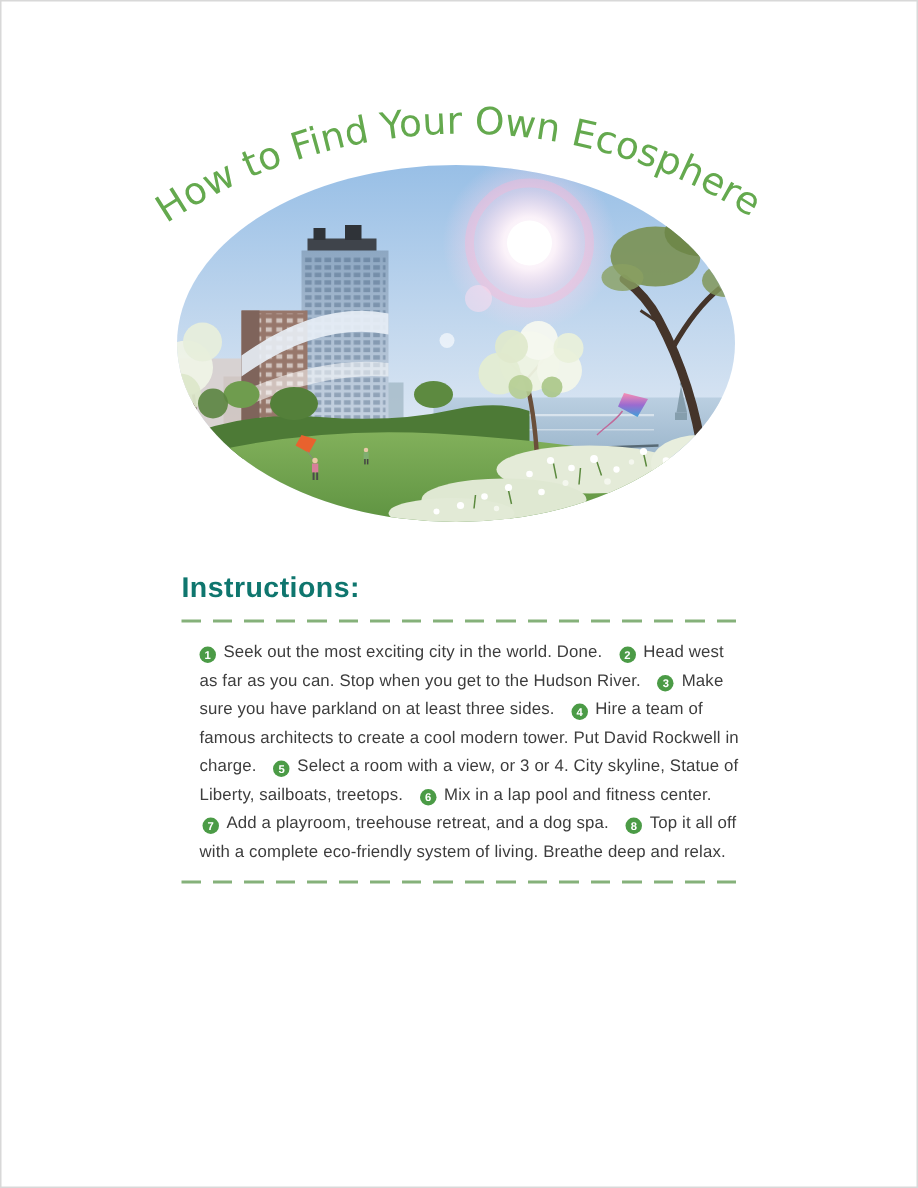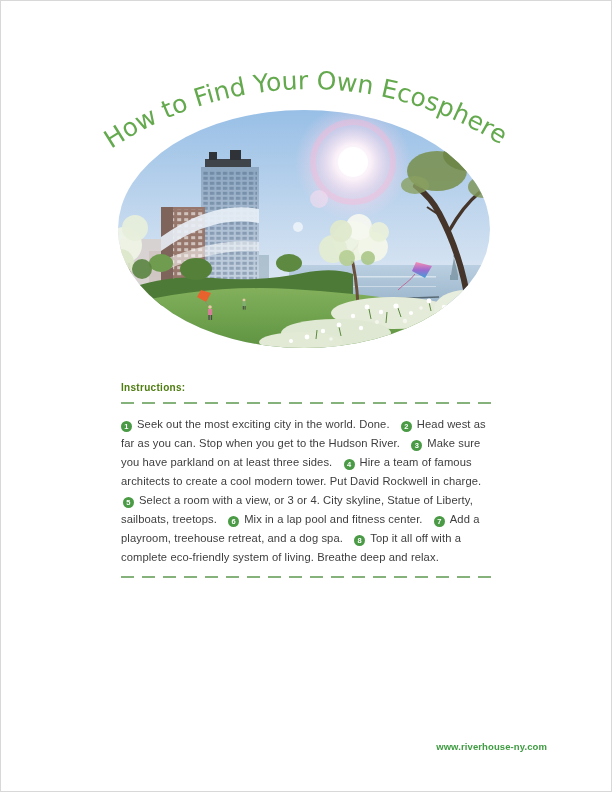--- a/index.html
+++ b/index.html
@@ -18,33 +18,33 @@
     font-family:"DejaVu Sans", sans-serif;
     font-weight:400;
   }
   .content {
     position:absolute;
     left:120px; top:381px;
     width:374px;
   }
   .heading {
     margin:0;
-    font-size:10px;
+    font-size:19px;
     font-weight:bold;
     letter-spacing:0.3px;
-    color:#4d7c0f;
+    color:#0f766e;
   }
   .dash-line {
     height:2px;
     margin-top:9px;
     background:repeating-linear-gradient(90deg,#85b17a 0 13px, transparent 13px 21px);
   }
   .dash-line.bottom { margin-top:9px; }
   .steps {
-    margin:11px 0 0 0;
+    margin:11px 0 0 12px;
     font-size:11.2px;
     line-height:19px;
     color:#3d3d3d;
     letter-spacing:0.1px;
   }
   .badge {
     display:inline-flex;
     align-items:center;
     justify-content:center;
     width:11px; height:11px;
@@ -262,15 +262,14 @@
     </g>
   </svg>
 
   <div class="content">
     <h2 class="heading">Instructions:</h2>
     <div class="dash-line"></div>
     <p class="steps" id="steps"><span class="badge">1</span><span class="step-text">Seek out the most exciting city in the world. Done.</span> <span class="badge">2</span><span class="step-text">Head west as far as you can. Stop when you get to the Hudson River.</span> <span class="badge">3</span><span class="step-text">Make sure you have parkland on at least three sides.</span> <span class="badge">4</span><span class="step-text">Hire a team of famous architects to create a cool modern tower. Put David Rockwell in charge.</span> <span class="badge">5</span><span class="step-text">Select a room with a view, or 3 or 4. City skyline, Statue of Liberty, sailboats, treetops.</span> <span class="badge">6</span><span class="step-text">Mix in a lap pool and fitness center.</span> <span class="badge">7</span><span class="step-text">Add a playroom, treehouse retreat, and a dog spa.</span> <span class="badge">8</span><span class="step-text">Top it all off with a complete eco-friendly system of living. Breathe deep and relax.</span></p>
     <div class="dash-line bottom"></div>
   </div>
 
-  <div class="website">www.riverhouse-ny.com</div>
 
 </div>
 
 </body></html>

